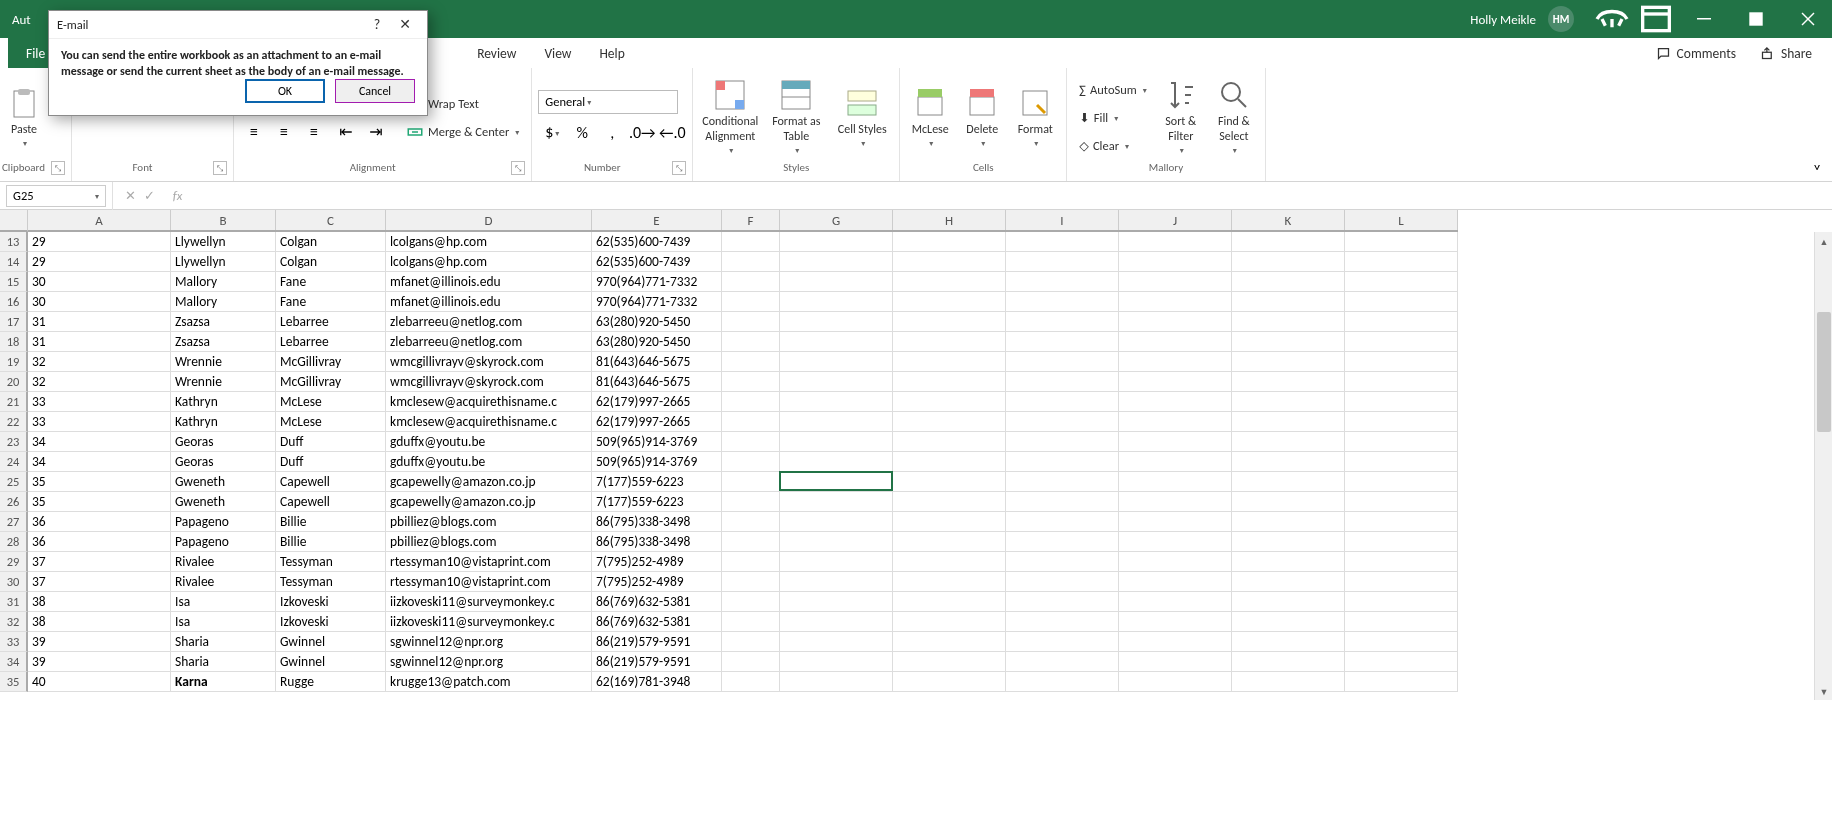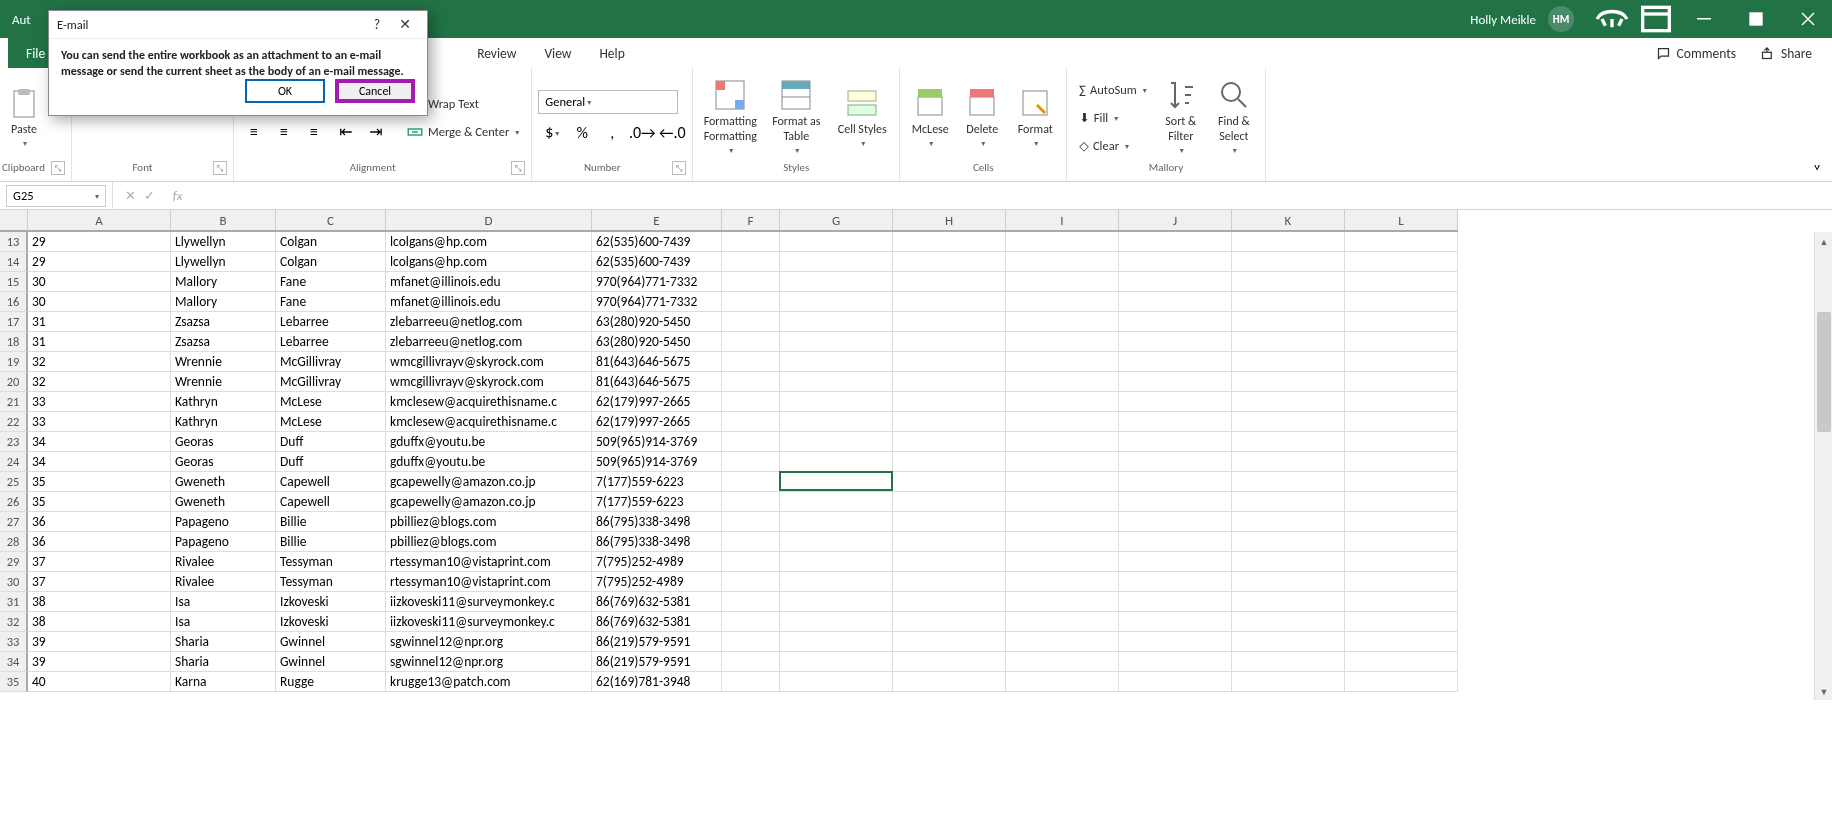--- a/index.html
+++ b/index.html
@@ -66,21 +66,21 @@
 
 .dialog{position:absolute;left:48px;top:10px;width:380px;background:#fff;border:1px solid #8a8a8a;box-shadow:4px 4px 14px rgba(0,0,0,.35);z-index:200;font-size:12px}
 .dlg-title{height:28px;display:flex;align-items:center;padding:0 8px;font-size:12.5px;color:#222;border-bottom:1px solid #eee}
 .dlg-title .spacer{flex:1}
 .dlg-title .dlg-btn{width:28px;height:28px;display:flex;align-items:center;justify-content:center;font-size:14px;color:#333}
 .dlg-body{padding:8px 12px 12px 12px;color:#222;line-height:1.35}
 .dlg-body .opts{margin:6px 0 12px 16px}
 .dlg-body label{display:flex;align-items:center;gap:6px;margin:2px 0}
 .dlg-body .sel{outline:1px dotted #000}
 .dlg-buttons{display:flex;justify-content:flex-end;gap:10px}
-.dlg-buttons button{width:80px;height:24px;font-size:12px;border:4px solid #a21caf;background:#efefef}
+.dlg-buttons button{width:80px;height:24px;font-size:12px;border:1px solid #a21caf;background:#efefef}
 .dlg-buttons button.primary{border:2px solid #0a64ad;background:#fff}
 
 .u{text-decoration:underline}
 </style>
 </head>
 <body>
 
 <div class="titlebar">
   <div class="title-left">
       <span>Aut</span>
@@ -224,21 +224,21 @@
   </div>
 
   <div class="rgroup">
     <div class="rgroup-body">
       <div class="big-btn">
           <svg viewBox="0 0 32 32">
             <rect x="2" y="2" width="28" height="28" fill="#fff" stroke="#888"></rect>
             <rect x="2" y="2" width="9" height="9" fill="#e77"></rect>
             <rect x="21" y="21" width="9" height="9" fill="#7ae"></rect>
           </svg>
-          <span>Formatting Formatting</span>
+          <span>Conditional Alignment</span>
           <span class="dd-arrow">▾</span>
         </div>
       <div class="big-btn">
           <svg viewBox="0 0 32 32">
             <rect x="2" y="2" width="28" height="28" fill="#fff" stroke="#888"></rect>
             <rect x="2" y="2" width="28" height="8" fill="#6ab"></rect>
             <line x1="2" y1="18" x2="30" y2="18" stroke="#888"></line>
           </svg>
           <span>Format as Table</span>
           <span class="dd-arrow">▾</span>
@@ -674,21 +674,21 @@
         <div class="cell" style="width: 58px;"></div>
         <div class="cell" style="width: 113px;"></div>
         <div class="cell" style="width: 113px;"></div>
         <div class="cell" style="width: 113px;"></div>
         <div class="cell" style="width: 113px;"></div>
         <div class="cell" style="width: 113px;"></div>
         <div class="cell" style="width: 113px;"></div>
       </div>
       <div class="row">
         <div class="cell" style="width: 143px;">40</div>
-        <div class="cell" style="width: 105px;">Karna</div>
+        <div class="cell" style="width: 105px; font-weight: bold;">Karna</div>
         <div class="cell" style="width: 110px;">Rugge</div>
         <div class="cell" style="width: 206px;">krugge13@patch.com</div>
         <div class="cell" style="width: 130px;">62(169)781-3948</div>
         <div class="cell" style="width: 58px;"></div>
         <div class="cell" style="width: 113px;"></div>
         <div class="cell" style="width: 113px;"></div>
         <div class="cell" style="width: 113px;"></div>
         <div class="cell" style="width: 113px;"></div>
         <div class="cell" style="width: 113px;"></div>
         <div class="cell" style="width: 113px;"></div>

